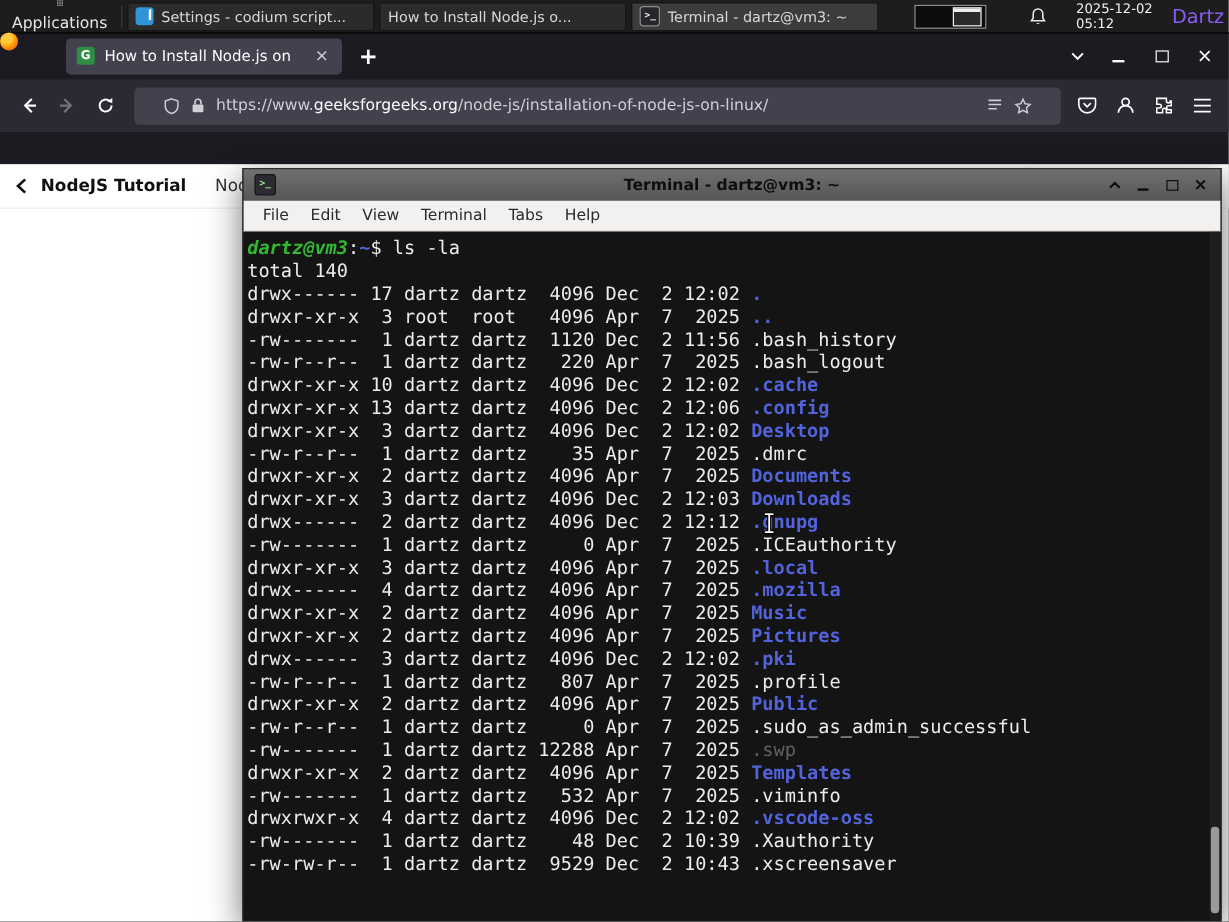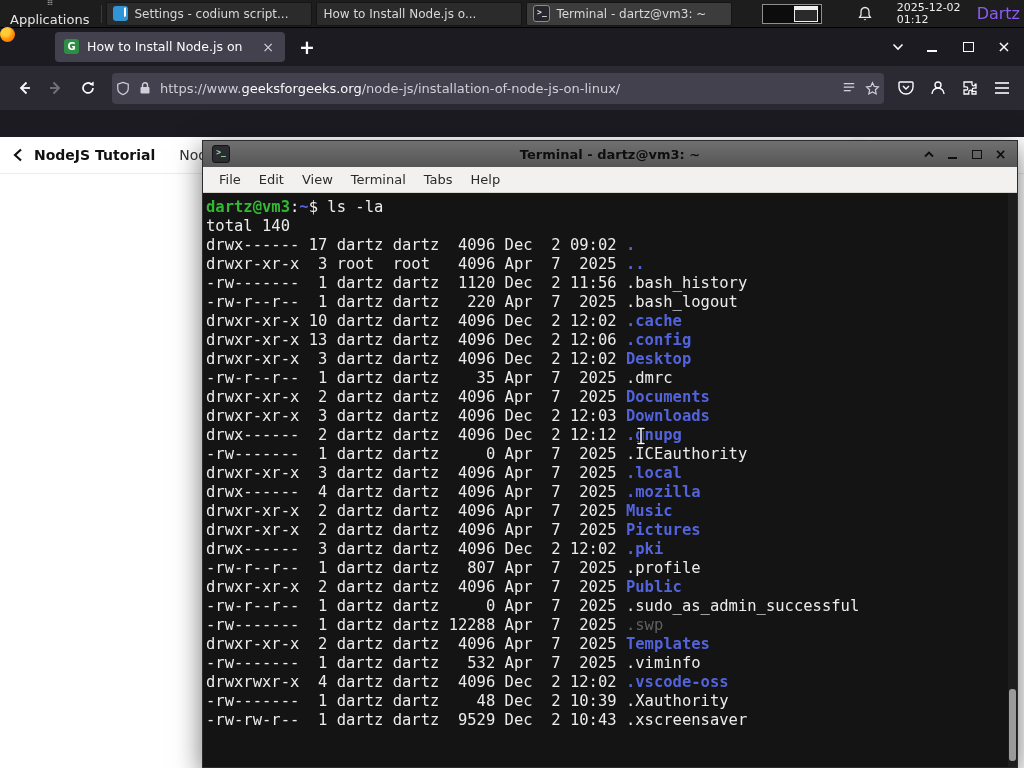--- a/index.html
+++ b/index.html
@@ -43,21 +43,21 @@
   .tabbar-right{margin-left:auto;display:flex;align-items:center;gap:20px;padding-right:12px;color:#fbfbfe;}
   .winglyph{display:flex;align-items:center;justify-content:center;width:16px;height:16px;color:#fbfbfe;}
   .glyph-min{width:10px;border-bottom:2px solid currentColor;height:0;margin-top:8px;}
   .glyph-max{width:9px;height:8px;border:1.6px solid currentColor;}
   .glyph-close{font-size:16px;line-height:16px;}
 
   .toolbar{height:44px;background:#2b2a33;display:flex;align-items:center;padding:0 8px;}
   .navbtn{width:32px;height:32px;display:flex;align-items:center;justify-content:center;border-radius:4px;color:#fbfbfe;}
   .navbtn.disabled{opacity:.35;}
   .urlbar{flex:1;height:31px;background:#42414d;border-radius:4px;display:flex;align-items:center;
-          padding:0 4px;gap:9px;color:#cfcfd8;font-size:13px;margin:0 8px;}
+          padding:0 24px;gap:9px;color:#cfcfd8;font-size:13px;margin:0 8px;}
   .url-text{flex:1;white-space:nowrap;overflow:hidden;}
   .url-domain{color:#fbfbfe;}
   .toolbar-icons{display:flex;align-items:center;gap:16px;padding:0 6px;color:#fbfbfe;}
 
   .page{position:absolute;top:110px;left:0;right:0;bottom:0;background:#fff;}
   .gfg-nav{height:36px;position:relative;border-bottom:1px solid #ececec;display:flex;align-items:center;
            padding:0 0 0 12px;color:#222;background:#fff;}
   .gfg-items{display:flex;align-items:center;gap:24px;overflow:hidden;width:828px;font-size:14px;color:#333;white-space:nowrap;}
   .gfg-item.active{font-weight:bold;color:#111;}
   .gfg-chevron-circle{position:absolute;left:845px;top:5px;width:26px;height:26px;border-radius:50%;
@@ -79,21 +79,21 @@
   .tb-min{width:9px;height:0;border-bottom:2px solid currentColor;margin-top:7px;}
   .tb-max{width:8px;height:7px;border:1.6px solid currentColor;}
   .tb-close{font-size:14px;font-weight:bold;}
 
   .menubar{height:25px;flex:0 0 25px;background:#f3f1ef;border-bottom:1px solid #d7d3cf;
            display:flex;align-items:center;padding:0 7px;text-align:right;}
   .menu-item{font-size:13px;color:#2b2b2b;padding:2px 9px;}
 
   .term-body{flex:1;position:relative;background:#141414;padding:5px 0 0 3px;overflow:hidden;}
   .tline{font-family:"DejaVu Sans Mono",monospace;font-size:15.5px;line-height:19px;white-space:pre;color:#ececec;}
-  .green{color:#33b833;font-weight:bold;}
+  .green{color:#33b833;font-weight:bold;font-style:italic;}
   .blue{color:#5263dc;font-weight:bold;}
   .cmd{margin-left:1ch;}
   .k-dir{color:#5263dc;font-weight:bold;}
   .k-dim{color:#606060;}
   .term-scroll{position:absolute;top:0;right:0;bottom:0;width:9px;background:#1d1d1d;}
   .term-thumb{position:absolute;right:1px;bottom:6px;width:7px;height:72px;background:#9a9a9a;border-radius:3px;}
 
   .cursor-ibeam{position:absolute;left:634px;top:426px;z-index:200;}
 </style>
 </head>
@@ -137,21 +137,21 @@
 
   <div class="spacer"></div>
 
   <svg width="16" height="16" viewBox="0 0 16 16" style="margin-right:14px;">
     <path d="M8 1.5c-2.6 0-4 2-4 4.3V9l-1.4 2.3h10.8L12 9V5.8C12 3.5 10.6 1.5 8 1.5z" fill="none" stroke="#e8e8e8" stroke-width="1.3"></path>
     <path d="M6.6 13.2a1.5 1.5 0 0 0 2.8 0z" fill="#e8e8e8"></path>
   </svg>
 
   <div class="clock">
     <div>2025-12-02</div>
-    <div>01:12</div>
+    <div>05:12</div>
   </div>
   <span class="user-label">Dartz</span>
 </div>
 
 <div class="firefox">
   <div class="tabbar">
     <div class="tab">
       <span class="favicon">G</span>
       <span class="tab-title">How to Install Node.js on</span>
       <span class="tab-close">×</span>
@@ -288,21 +288,21 @@
       <span class="menu-item">View</span>
       <span class="menu-item">Terminal</span>
       <span class="menu-item">Tabs</span>
       <span class="menu-item">Help</span>
     </div>
 
   <div class="term-body">
     <div class="tline"><span class="green">dartz@vm3</span><span>:</span><span class="blue">~</span><span>$</span><span class="cmd">ls -la</span></div>
     <div class="tline">total 140</div>
     <div>
-        <div class="tline"><span>drwx------ 17 dartz dartz  4096 Dec  2 09:02 </span><span class="k-dir">.</span></div>
+        <div class="tline"><span>drwx------ 17 dartz dartz  4096 Dec  2 12:02 </span><span class="k-dir">.</span></div>
         <div class="tline"><span>drwxr-xr-x  3 root  root   4096 Apr  7  2025 </span><span class="k-dir">..</span></div>
         <div class="tline"><span>-rw-------  1 dartz dartz  1120 Dec  2 11:56 </span><span class="k-file">.bash_history</span></div>
         <div class="tline"><span>-rw-r--r--  1 dartz dartz   220 Apr  7  2025 </span><span class="k-file">.bash_logout</span></div>
         <div class="tline"><span>drwxr-xr-x 10 dartz dartz  4096 Dec  2 12:02 </span><span class="k-dir">.cache</span></div>
         <div class="tline"><span>drwxr-xr-x 13 dartz dartz  4096 Dec  2 12:06 </span><span class="k-dir">.config</span></div>
         <div class="tline"><span>drwxr-xr-x  3 dartz dartz  4096 Dec  2 12:02 </span><span class="k-dir">Desktop</span></div>
         <div class="tline"><span>-rw-r--r--  1 dartz dartz    35 Apr  7  2025 </span><span class="k-file">.dmrc</span></div>
         <div class="tline"><span>drwxr-xr-x  2 dartz dartz  4096 Apr  7  2025 </span><span class="k-dir">Documents</span></div>
         <div class="tline"><span>drwxr-xr-x  3 dartz dartz  4096 Dec  2 12:03 </span><span class="k-dir">Downloads</span></div>
         <div class="tline"><span>drwx------  2 dartz dartz  4096 Dec  2 12:12 </span><span class="k-dir">.gnupg</span></div>

